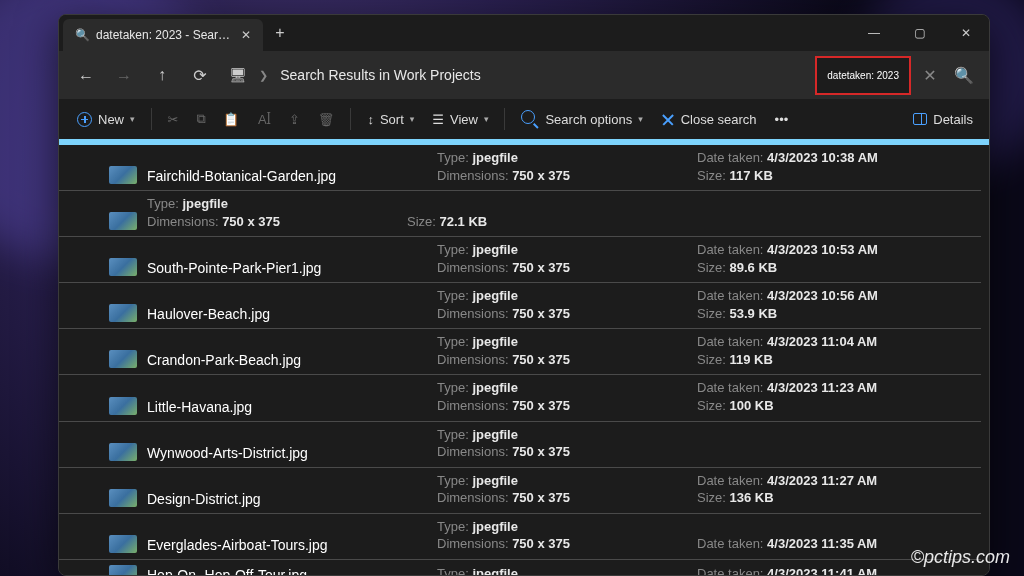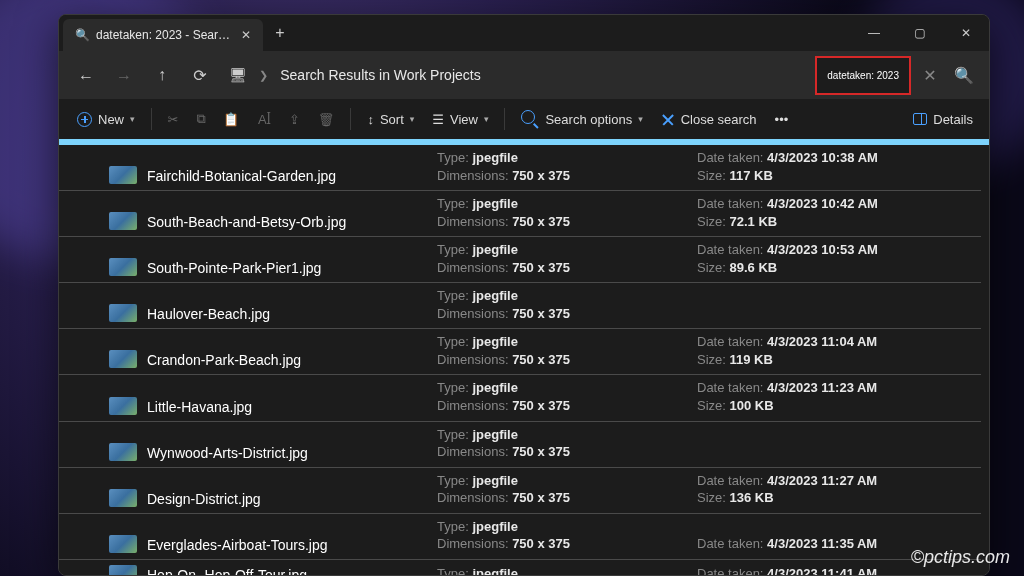--- a/index.html
+++ b/index.html
@@ -176,27 +176,25 @@
           <div><span class="lbl">Type: </span><span class="val">jpegfile</span></div>
           <div><span class="lbl">Dimensions: </span><span class="val">750 x 375</span></div>
         </div>
         <div class="col-size">
           <div><span class="lbl">Date taken: </span><span class="val">4/3/2023 10:38 AM</span></div>
           <div><span class="lbl">Size: </span><span class="val">117 KB</span></div>
         </div>
       </div>
       <div class="row">
         <div class="thumb"></div>
-        <div class="col-name">South-Beach-and-Betsy-Orb.jpg</div>
-        <div class="col-meta">
-          <div><span class="lbl">Type: </span><span class="val">jpegfile</span></div>
-          <div><span class="lbl">Dimensions: </span><span class="val">750 x 375</span></div>
-        </div>
-        <div class="col-size">
-          <div><span class="lbl">Date taken: </span><span class="val">4/3/2023 10:42 AM</span></div>
+        <div class="col-meta">
+          <div><span class="lbl">Type: </span><span class="val">jpegfile</span></div>
+          <div><span class="lbl">Dimensions: </span><span class="val">750 x 375</span></div>
+        </div>
+        <div class="col-size">
           <div><span class="lbl">Size: </span><span class="val">72.1 KB</span></div>
         </div>
       </div>
       <div class="row">
         <div class="thumb"></div>
         <div class="col-name">South-Pointe-Park-Pier1.jpg</div>
         <div class="col-meta">
           <div><span class="lbl">Type: </span><span class="val">jpegfile</span></div>
           <div><span class="lbl">Dimensions: </span><span class="val">750 x 375</span></div>
         </div>
@@ -205,20 +203,24 @@
           <div><span class="lbl">Size: </span><span class="val">89.6 KB</span></div>
         </div>
       </div>
       <div class="row">
         <div class="thumb"></div>
         <div class="col-name">Haulover-Beach.jpg</div>
         <div class="col-meta">
           <div><span class="lbl">Type: </span><span class="val">jpegfile</span></div>
           <div><span class="lbl">Dimensions: </span><span class="val">750 x 375</span></div>
         </div>
+        <div class="col-size">
+          <div><span class="lbl">Date taken: </span><span class="val">4/3/2023 10:56 AM</span></div>
+          <div><span class="lbl">Size: </span><span class="val">53.9 KB</span></div>
+        </div>
       </div>
       <div class="row">
         <div class="thumb"></div>
         <div class="col-name">Crandon-Park-Beach.jpg</div>
         <div class="col-meta">
           <div><span class="lbl">Type: </span><span class="val">jpegfile</span></div>
           <div><span class="lbl">Dimensions: </span><span class="val">750 x 375</span></div>
         </div>
         <div class="col-size">
           <div><span class="lbl">Date taken: </span><span class="val">4/3/2023 11:04 AM</span></div>

